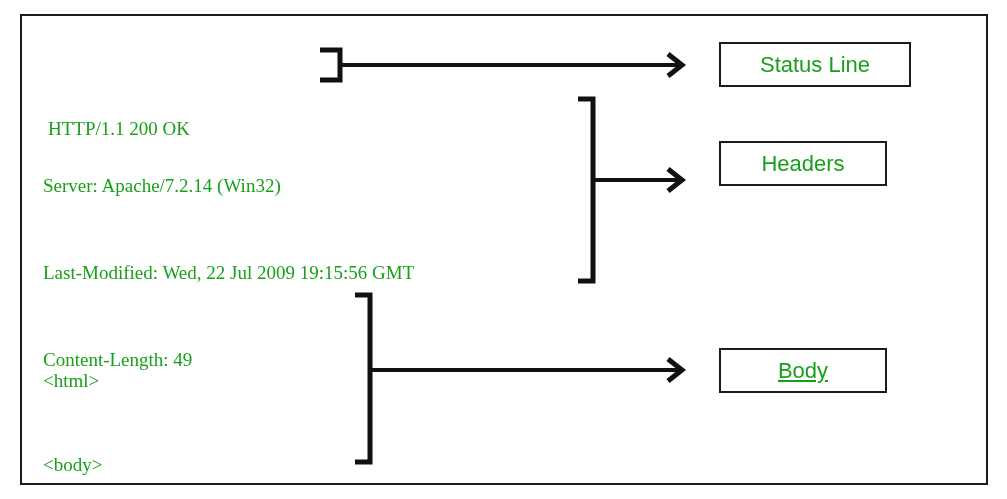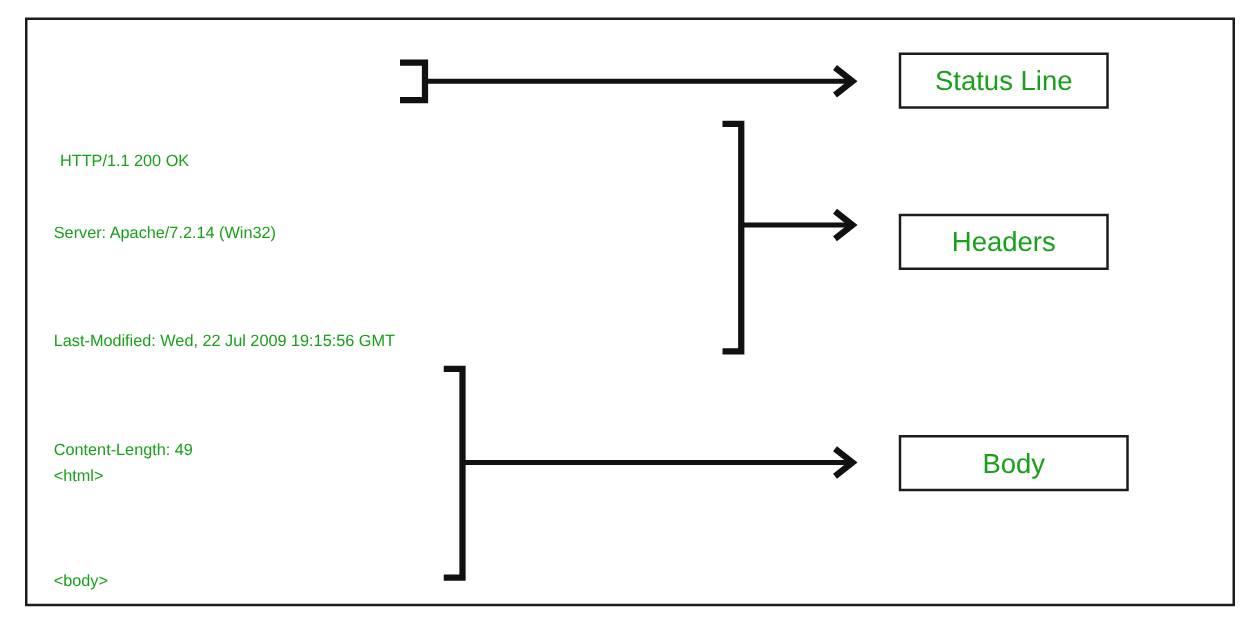--- a/index.html
+++ b/index.html
@@ -25,46 +25,47 @@
     width: 968px;
     height: 471px;
     box-sizing: border-box;
     border: 2px solid #1c1c1c;
     background: #ffffff;
   }
   
   .msg-text {
     position: absolute;
     color: #19a019;
-    font-size: 13px;
+    font-size: 19px;
     line-height: 29px;
     white-space: pre;
     letter-spacing: 0px;
+    font-family: Liberation Serif, serif;
   }
   .msg-line { display: block; }
 
   #status-line-text { left: 48px; top: 56px; }
   #headers-text    { left: 43px; top: 113px; }
   #body-text       { left: 43px; top: 311px; line-height: 28px; }
 
   
   .label-box {
     position: absolute;
     box-sizing: border-box;
     border: 2px solid #1c1c1c;
     background: #ffffff;
     color: #19a019;
     font-size: 22px;
     display: flex;
     align-items: center;
     justify-content: center;
   }
-  #box-status-line { left: 719px; top: 42px;  width: 168px; height: 45px; }
-  #box-headers     { left: 719px; top: 171px; width: 168px; height: 45px; }
-  #box-body        { left: 719px; top: 348px; width: 184px; height: 45px; }
+  #box-status-line { left: 719px; top: 42px;  width: 192px; height: 45px; }
+  #box-headers     { left: 719px; top: 141px; width: 168px; height: 45px; }
+  #box-body        { left: 719px; top: 348px; width: 168px; height: 45px; text-decoration: underline; }
 
   
   #connectors {
     position: absolute;
     left: 0; top: 0;
     width: 1007px;
     height: 499px;
     pointer-events: none;
   }
   .stroke {

